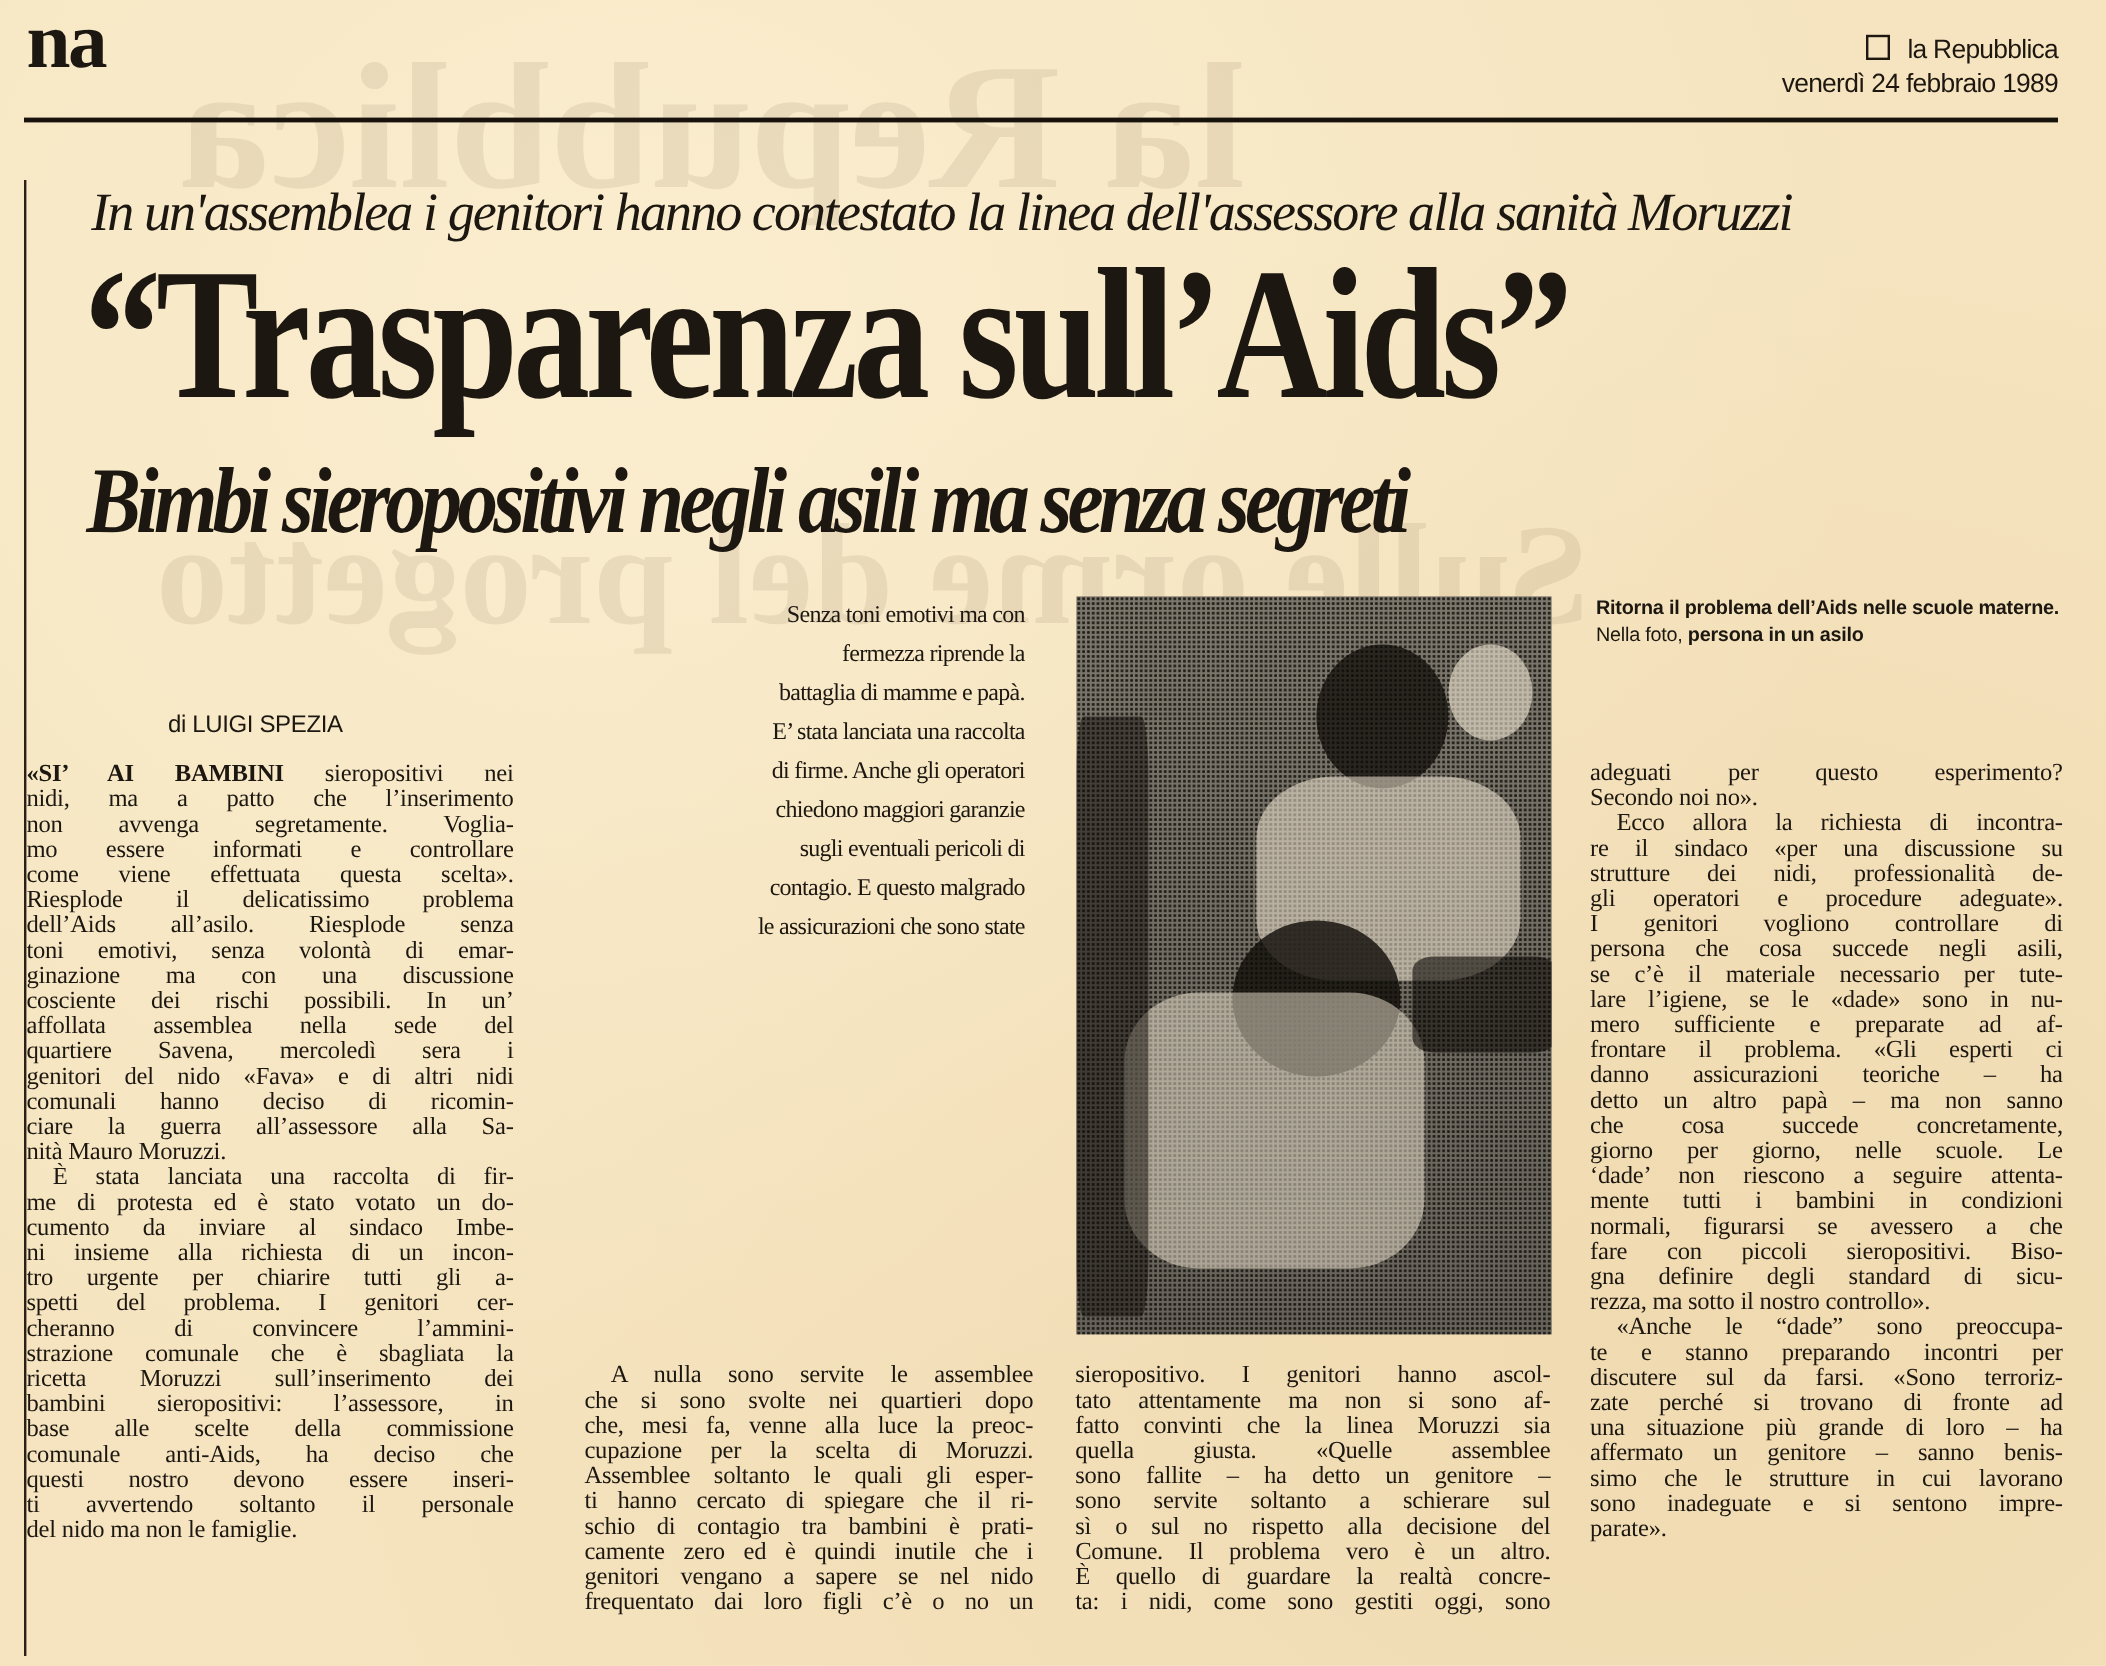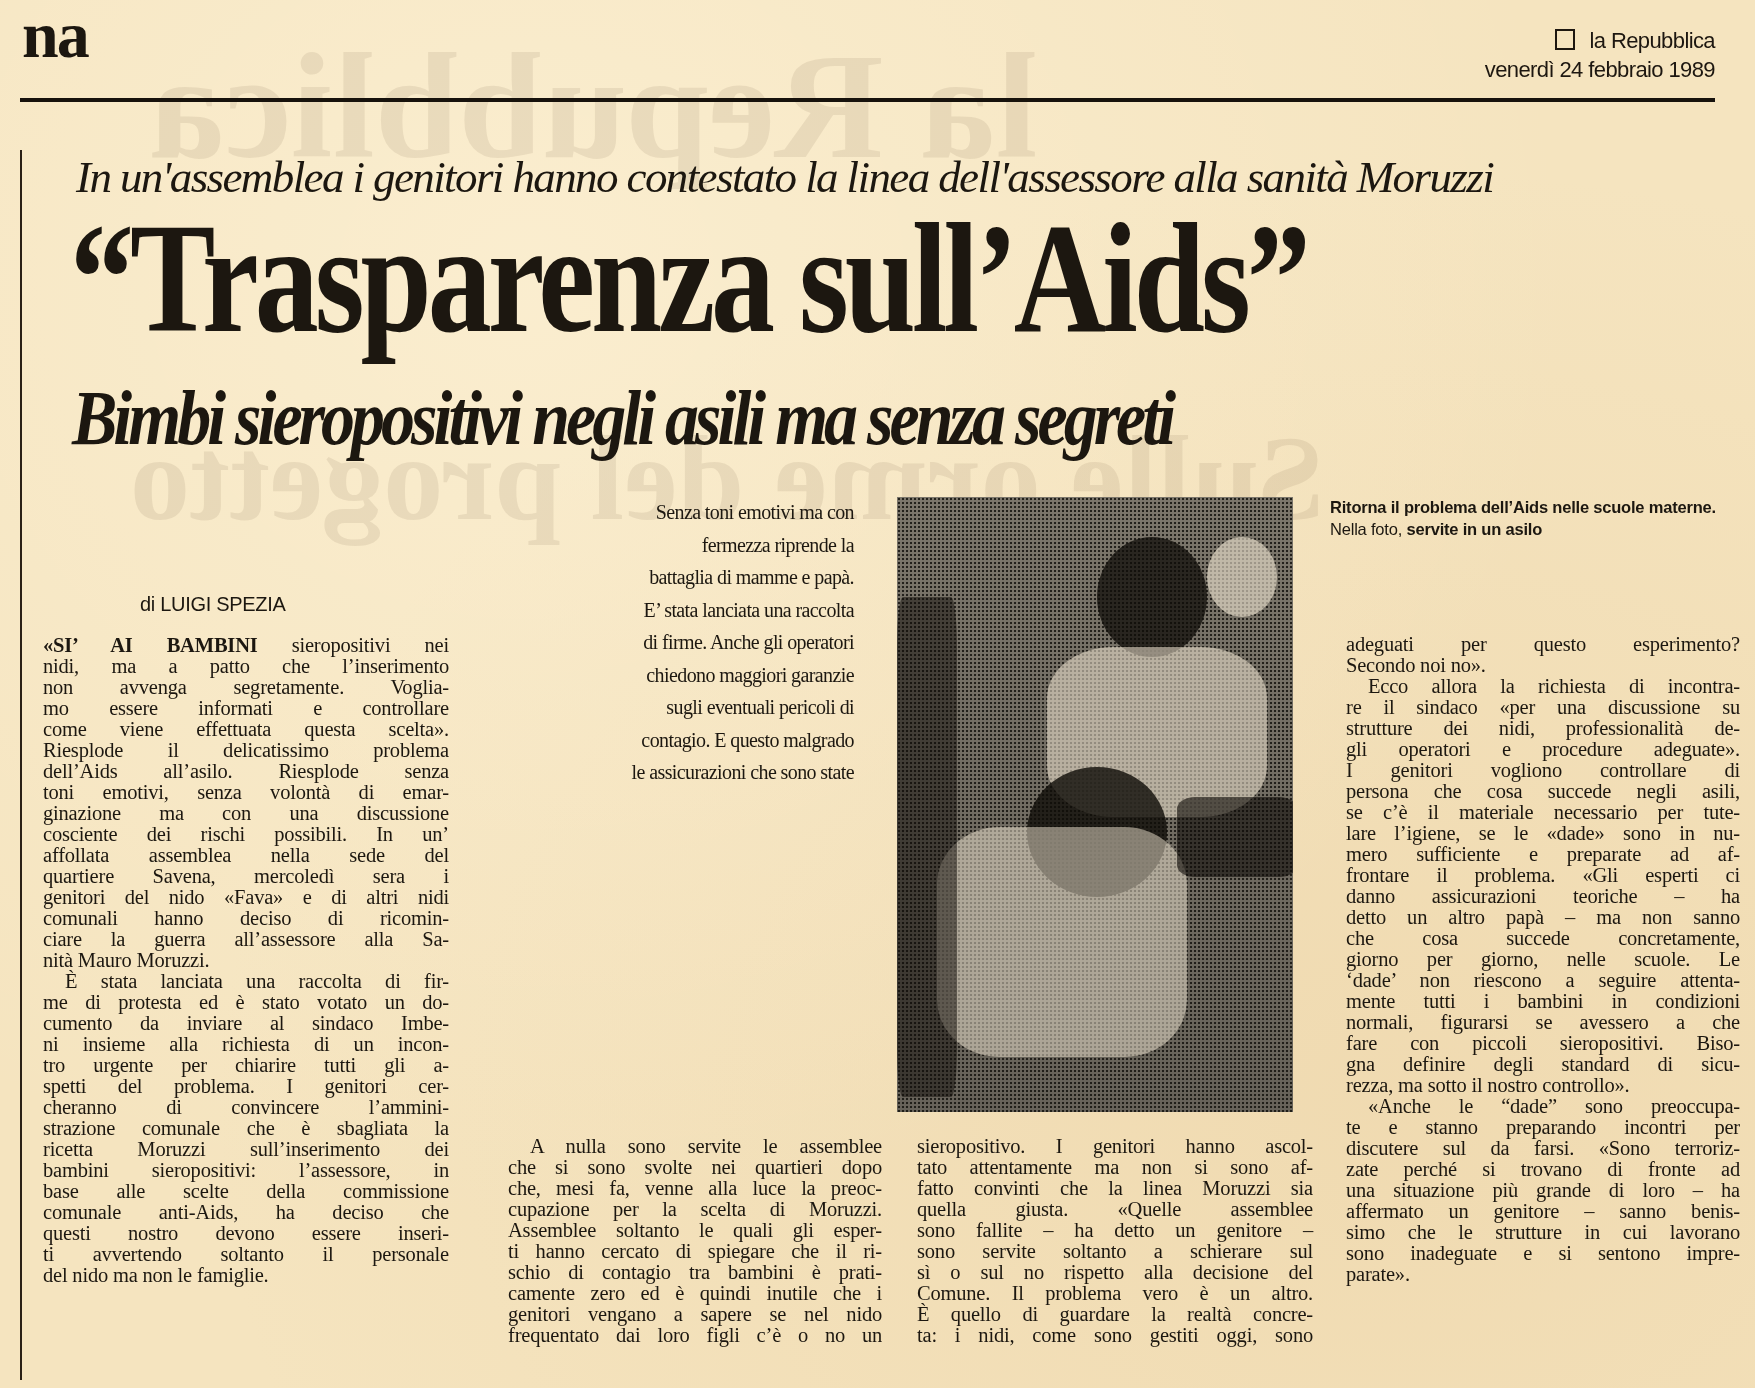--- a/index.html
+++ b/index.html
@@ -68,21 +68,20 @@
   .deck {
     position: absolute; left: 440px; top: 496px; width: 414px;
     font-family: "Liberation Serif", serif; font-size: 20px; line-height: 32.5px;
     text-align: right; letter-spacing: -0.6px;
   }
   .deck div { white-space: nowrap; }
   .col {
     position: absolute;
     font-family: "Liberation Serif", serif; font-size: 20.5px; line-height: 21px;
     letter-spacing: -0.2px;
-    padding-left: 21px;
   }
   .col .ln { white-space: nowrap; text-align: justify; text-align-last: justify; }
   .col .ln.last { text-align-last: left; }
   .col .ln.indent { padding-left: 22px; }
   .col1 { left: 22px; top: 635px; width: 406px; }
   .col2 { left: 487px; top: 1136px; width: 374px; }
   .col3 { left: 896px; top: 1136px; width: 396px; }
   .col4 { left: 1325px; top: 634px; width: 394px; }
   .lead { font-weight: bold; }
   .photo {
@@ -143,21 +142,21 @@
   <div class="blob" style="left:200px;top:40px;width:110px;height:120px;background:rgba(15,12,8,0.75);"></div>
   <div class="blob" style="left:310px;top:40px;width:70px;height:80px;background:rgba(240,230,210,0.6);"></div>
   <div class="blob" style="left:150px;top:150px;width:220px;height:170px;background:rgba(240,230,210,0.55);border-radius:30%;"></div>
   <div class="blob" style="left:130px;top:270px;width:140px;height:130px;background:rgba(15,12,8,0.8);"></div>
   <div class="blob" style="left:40px;top:330px;width:250px;height:230px;background:rgba(240,230,210,0.5);border-radius:25%;"></div>
   <div class="blob" style="left:0;top:100px;width:60px;height:500px;background:rgba(15,12,8,0.5);border-radius:10%;"></div>
   <div class="blob" style="left:280px;top:300px;width:120px;height:80px;background:rgba(15,12,8,0.6);border-radius:15%;"></div>
 </div>
 
 <div class="caption">
-  <b>Ritorna il problema dell’Aids nelle scuole materne.</b><span> Nella foto, </span><b>servite in un asilo</b>
+  <b>Ritorna il problema dell’Aids nelle scuole materne.</b><span> Nella foto, </span><b>persona in un asilo</b>
 </div>
 
 <div class="col col1">
   <div class="ln"><span class="lead">«SI’ AI BAMBINI</span><span> sieropositivi nei</span></div>
   <div class="ln">nidi, ma a patto che l’inserimento</div>
   <div class="ln">non avvenga segretamente. Voglia-</div>
   <div class="ln">mo essere informati e controllare</div>
   <div class="ln">come viene effettuata questa scelta».</div>
   <div class="ln">Riesplode il delicatissimo problema</div>
   <div class="ln">dell’Aids all’asilo. Riesplode senza</div>

